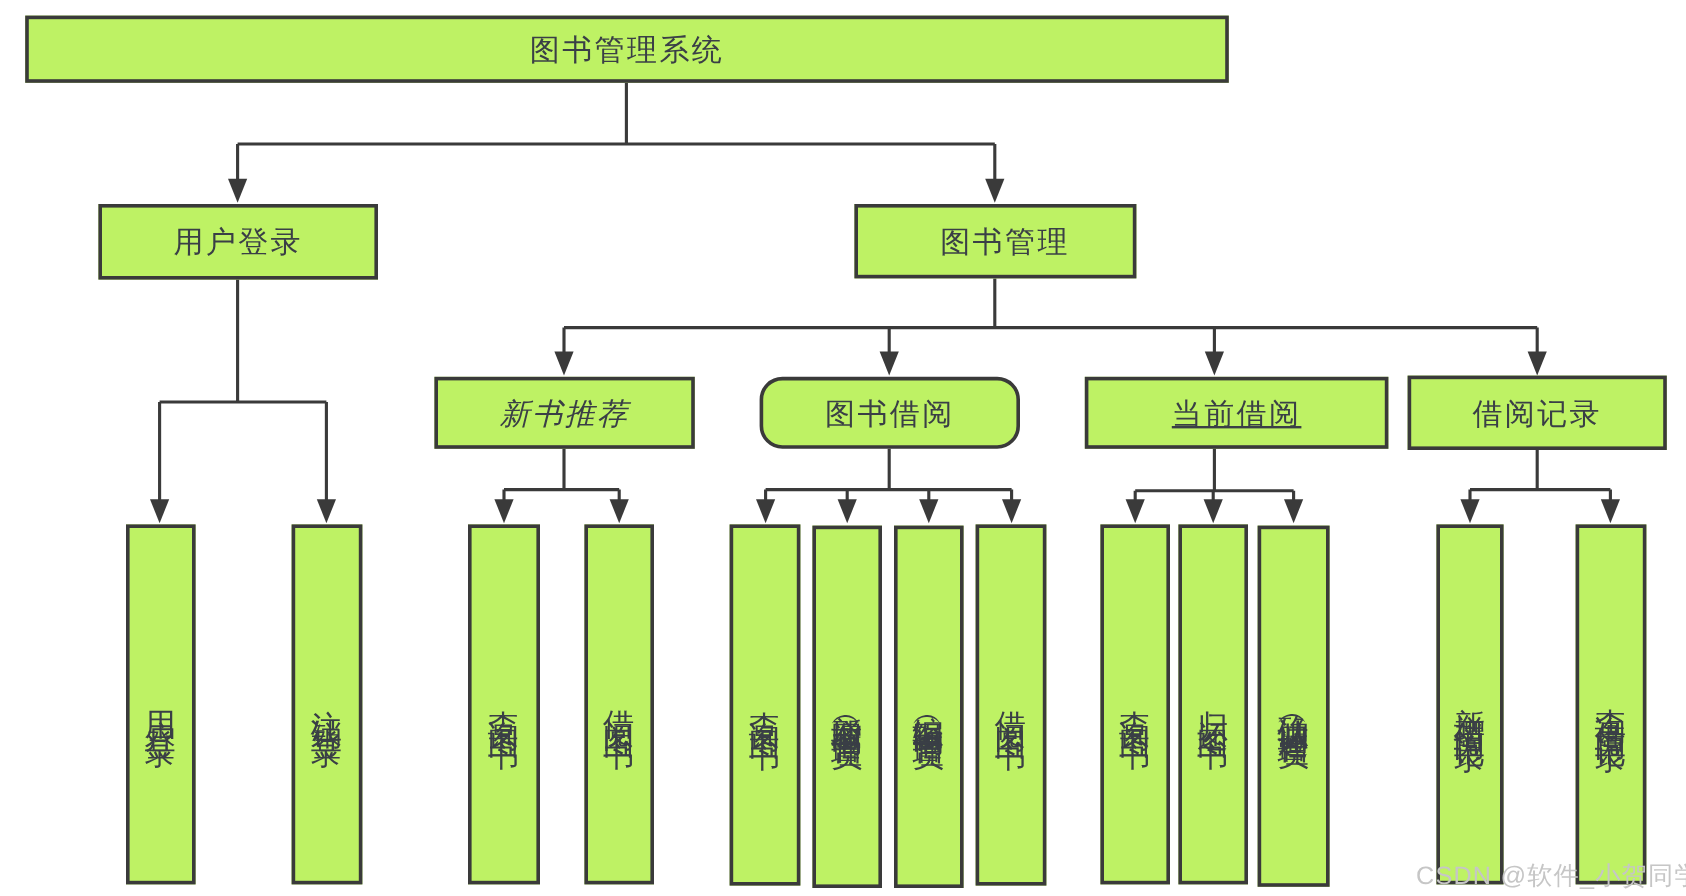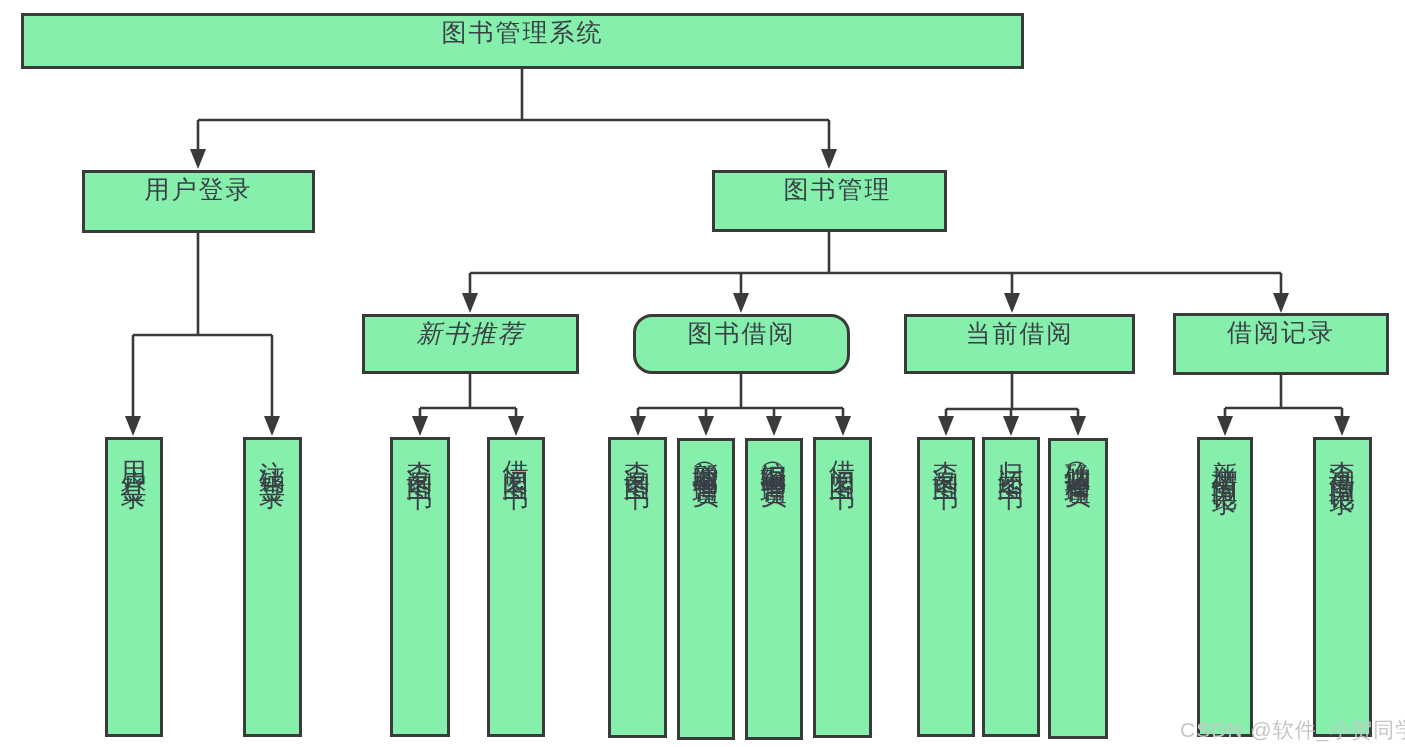--- a/index.html
+++ b/index.html
@@ -20,23 +20,23 @@
   #connectors {
     position: absolute;
     left: 0;
     top: 0;
     z-index: 1;
   }
   .box {
     position: absolute;
     box-sizing: border-box;
     border: 3px solid #3a3a3a;
-    background: #86efac;
+    background: #bef264;
     display: flex;
-    align-items: flex-start;
+    align-items: center;
     justify-content: center;
     color: #3a3f46;
     z-index: 2;
   }
   .hlabel {
     font-size: 25px;
     letter-spacing: 2px;
     white-space: nowrap;
   }
   .leaf .vtext {
@@ -119,21 +119,21 @@
   <div class="box" style="left:712px; top:170px; width:235px; height:62px;padding-left:16px;">
     <span class="hlabel">图书管理</span>
   </div>
 
   <div class="box" style="left:362px; top:314px; width:217px; height:60px;font-style:italic;">
     <span class="hlabel">新书推荐</span>
   </div>
   <div class="box" style="left:633px; top:314px; width:217px; height:60px;border-radius:19px;">
     <span class="hlabel">图书借阅</span>
   </div>
-  <div class="box" style="left:904px; top:314px; width:231px; height:60px;">
+  <div class="box" style="left:904px; top:314px; width:253px; height:60px;text-decoration:underline;">
     <span class="hlabel">当前借阅</span>
   </div>
   <div class="box" style="left:1173px; top:313px; width:216px; height:62px;">
     <span class="hlabel">借阅记录</span>
   </div>
 
   <div class="box leaf" style="left:105px; top:437px; width:58px; height:300px;">
     <span class="vtext">用户登录</span>
   </div>
   <div class="box leaf" style="left:243px; top:437px; width:59px; height:300px;">

